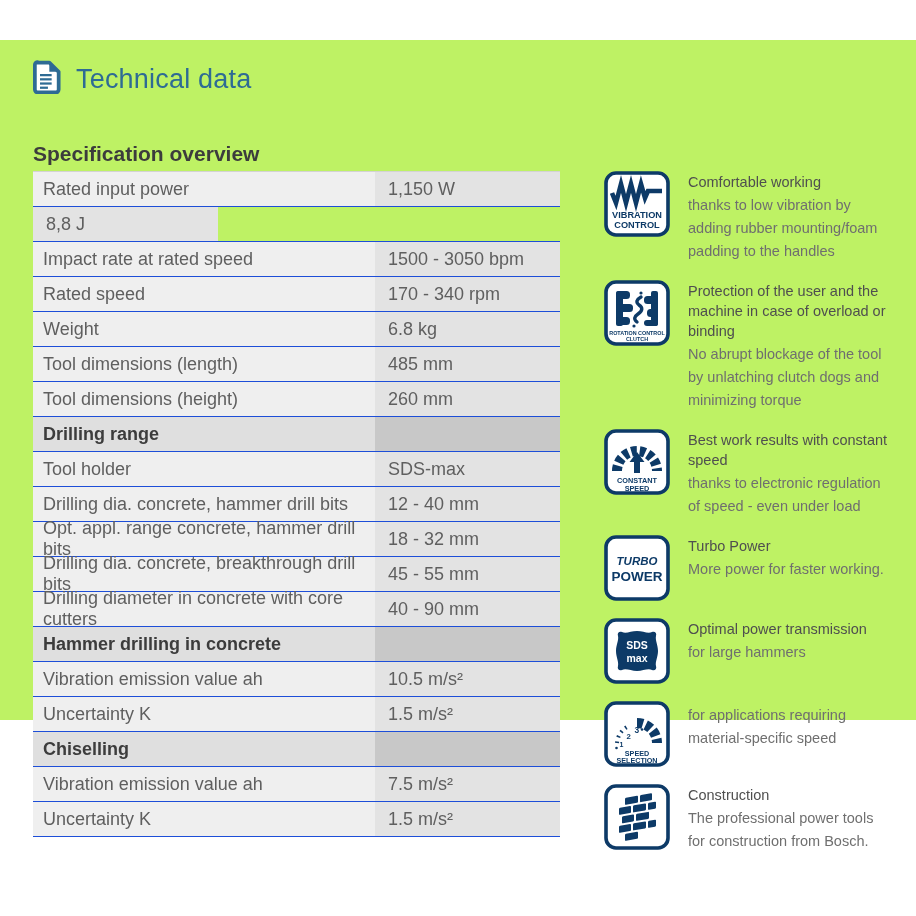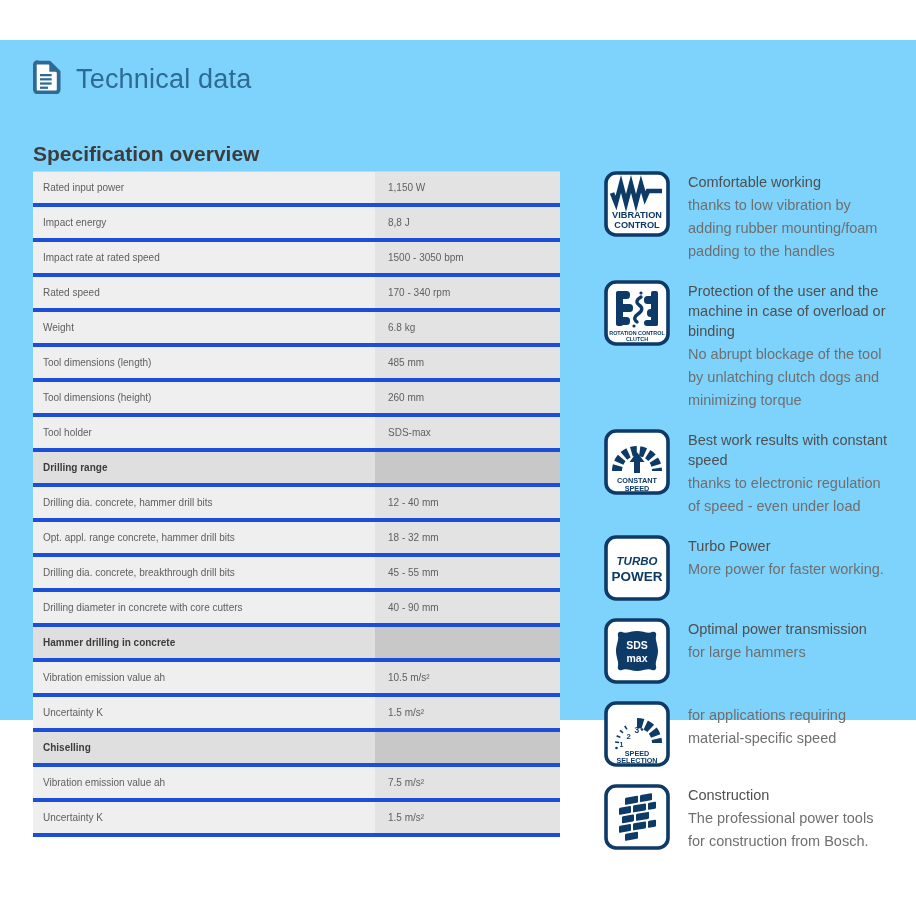--- a/index.html
+++ b/index.html
@@ -2,38 +2,38 @@
 <html><head>
 <meta charset="utf-8">
 <style>
   html,body{margin:0;padding:0;}
   body{
     width:916px;height:916px;position:relative;background:#ffffff;
     font-family:"Liberation Sans",sans-serif;overflow:hidden;
   }
   .main{
     position:absolute;left:0;top:40px;width:916px;height:680px;
-    background:#7dd3fc;
+    background:#bef264;
   }
   .title-row{
     position:absolute;left:33px;top:20px;display:flex;align-items:center;gap:15px;
   }
   .page-title{
     font-size:27px;font-weight:400;color:#2e6b94;margin:0;letter-spacing:.2px;
   }
   .spec-heading{
     position:absolute;left:33px;top:102px;font-size:21px;font-weight:700;color:#3c3c3c;
   }
   
   .spec-table{
     position:absolute;left:33px;top:131px;width:527px;border-top:1px solid #d3d3d3;
   }
   .t-row{
-    display:flex;height:35px;box-sizing:border-box;border-bottom:4px solid #1d4ed8;
-    font-size:10px;color:#5f5f5f;
+    display:flex;height:35px;box-sizing:border-box;border-bottom:1px solid #1d4ed8;
+    font-size:18px;color:#5f5f5f;
   }
   .t-label{
     width:342px;box-sizing:border-box;padding-left:10px;background:#efefef;
     display:flex;align-items:center;
   }
   .t-value{
     width:185px;box-sizing:border-box;padding-left:13px;background:#e3e3e3;
     display:flex;align-items:center;
   }
   .t-row.section .t-label{background:#dfdfdf;font-weight:700;color:#3c3c3c;}
@@ -67,21 +67,20 @@
         </svg></span>
     <h1 class="page-title">Technical data</h1>
   </div>
   <div class="spec-heading">Specification overview</div>
   <div class="spec-table" id="spec-table">
       <div class="t-row">
         <div class="t-label">Rated input power</div>
         <div class="t-value">1,150 W</div>
       </div>
       <div class="t-row">
-        <div class="t-label">Impact energy</div>
         <div class="t-value">8,8 J</div>
       </div>
       <div class="t-row">
         <div class="t-label">Impact rate at rated speed</div>
         <div class="t-value">1500 - 3050 bpm</div>
       </div>
       <div class="t-row">
         <div class="t-label">Rated speed</div>
         <div class="t-value">170 - 340 rpm</div>
       </div>
@@ -89,28 +88,28 @@
         <div class="t-label">Weight</div>
         <div class="t-value">6.8 kg</div>
       </div>
       <div class="t-row">
         <div class="t-label">Tool dimensions (length)</div>
         <div class="t-value">485 mm</div>
       </div>
       <div class="t-row">
         <div class="t-label">Tool dimensions (height)</div>
         <div class="t-value">260 mm</div>
-      </div>
-      <div class="t-row">
-        <div class="t-label">Tool holder</div>
-        <div class="t-value">SDS-max</div>
       </div>
       <div class="t-row section">
         <div class="t-label">Drilling range</div>
         <div class="t-value"></div>
+      </div>
+      <div class="t-row">
+        <div class="t-label">Tool holder</div>
+        <div class="t-value">SDS-max</div>
       </div>
       <div class="t-row">
         <div class="t-label">Drilling dia. concrete, hammer drill bits</div>
         <div class="t-value">12 - 40 mm</div>
       </div>
       <div class="t-row">
         <div class="t-label">Opt. appl. range concrete, hammer drill bits</div>
         <div class="t-value">18 - 32 mm</div>
       </div>
       <div class="t-row">

